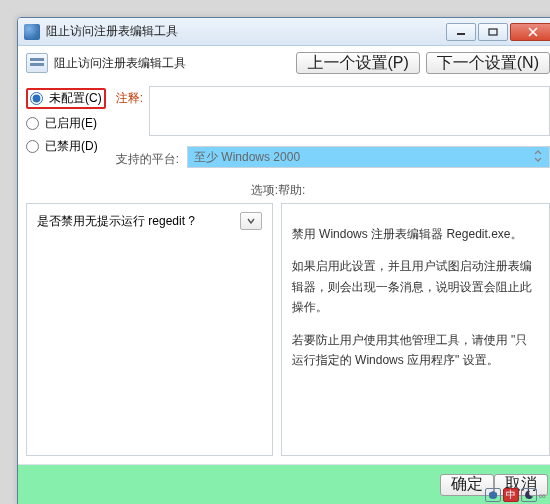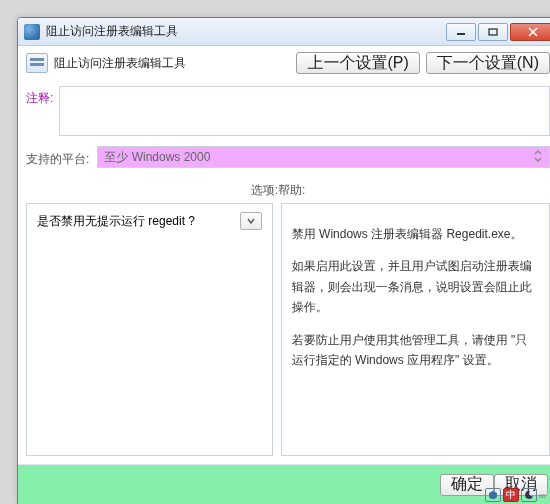--- a/index.html
+++ b/index.html
@@ -99,34 +99,34 @@
     align-items: flex-start;
   }
   .radios { display: flex; flex-direction: column; gap: 6px; padding-top: 2px; }
   .radio { display: flex; align-items: center; gap: 4px; white-space: nowrap; }
   .radio input { accent-color: #2a6fbf; margin: 0 2px 0 0; }
   .redbox {
     border: 2px solid #d22; padding: 0 2px; border-radius: 2px;
   }
   .comment-col { flex: 1; display: flex; flex-direction: column; gap: 10px; }
   .comment-row { display: flex; gap: 6px; align-items: flex-start; }
-  .comment-row label { padding-top: 4px; color: #a21caf; }
+  .comment-row label { padding-top: 4px; color: #c2410c; }
   .ta {
     flex: 1; height: 50px;
     border: 1px solid #ccd3da;
     background: #fff;
     resize: none;
     font-family: inherit; font-size: 12px;
   }
   .platform-row { display: flex; align-items: flex-end; gap: 8px; }
   .platform-row label { color: #555; }
   .plat-sel {
     flex: 1; height: 22px;
     border: 1px solid #ccd3da;
-    background: #f0abfc;
+    background: #7dd3fc;
     display: flex; align-items: center; padding: 0 6px;
     color: #666;
     position: relative;
   }
   .plat-sel .chev {
     position: absolute; right: 6px; color: #888;
   }
   .labelsrow {
     display: flex; margin-top: 14px; color: #555;
   }
@@ -202,20 +202,34 @@
     <div class="hdrrow">
       <div class="setting-icon"></div>
       <div class="title2">阻止访问注册表编辑工具</div>
       <div class="hdrbtns">
         <div class="btn">上一个设置(P)</div>
         <div class="btn">下一个设置(N)</div>
       </div>
     </div>
 
     <div class="radiogroup">
+      <div class="radios">
+        <label class="radio redbox">
+          <input type="radio" name="st" checked="" style="">
+          <span>未配置(C)</span>
+        </label>
+        <label class="radio">
+          <input type="radio" name="st" style="">
+          <span>已启用(E)</span>
+        </label>
+        <label class="radio">
+          <input type="radio" name="st" style="">
+          <span>已禁用(D)</span>
+        </label>
+      </div>
 
       <div class="comment-col">
         <div class="comment-row">
           <label>注释:</label>
           <textarea class="ta" style=""></textarea>
         </div>
         <div class="platform-row">
           <label>支持的平台:</label>
           <div class="plat-sel">
             <span>至少 Windows 2000</span>

